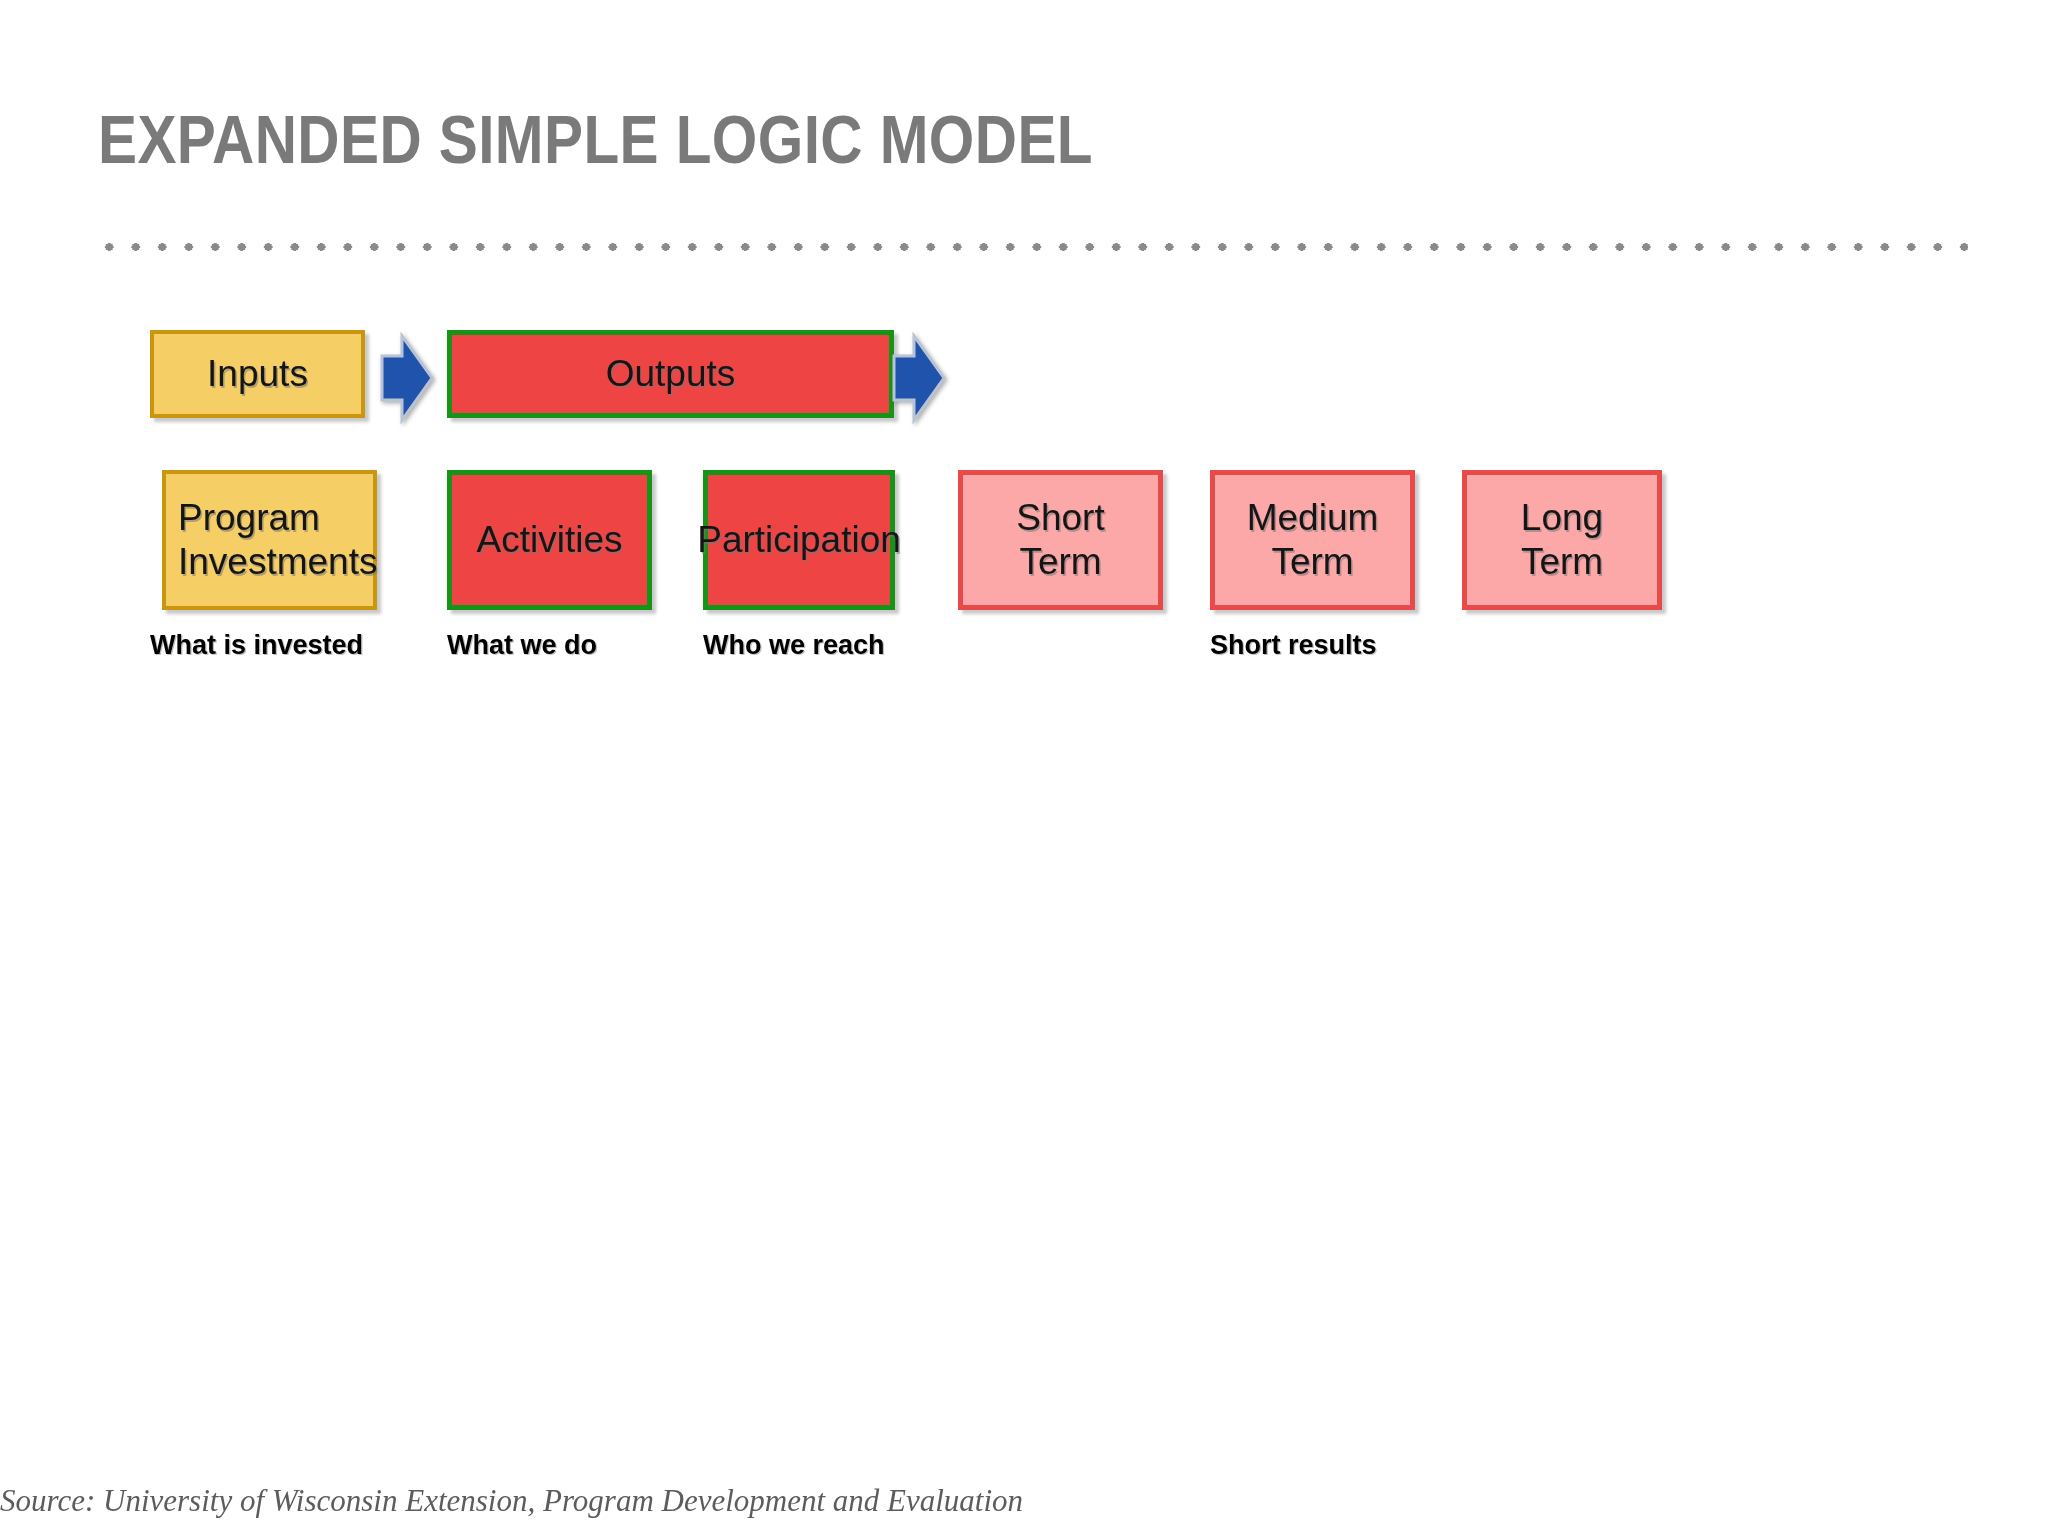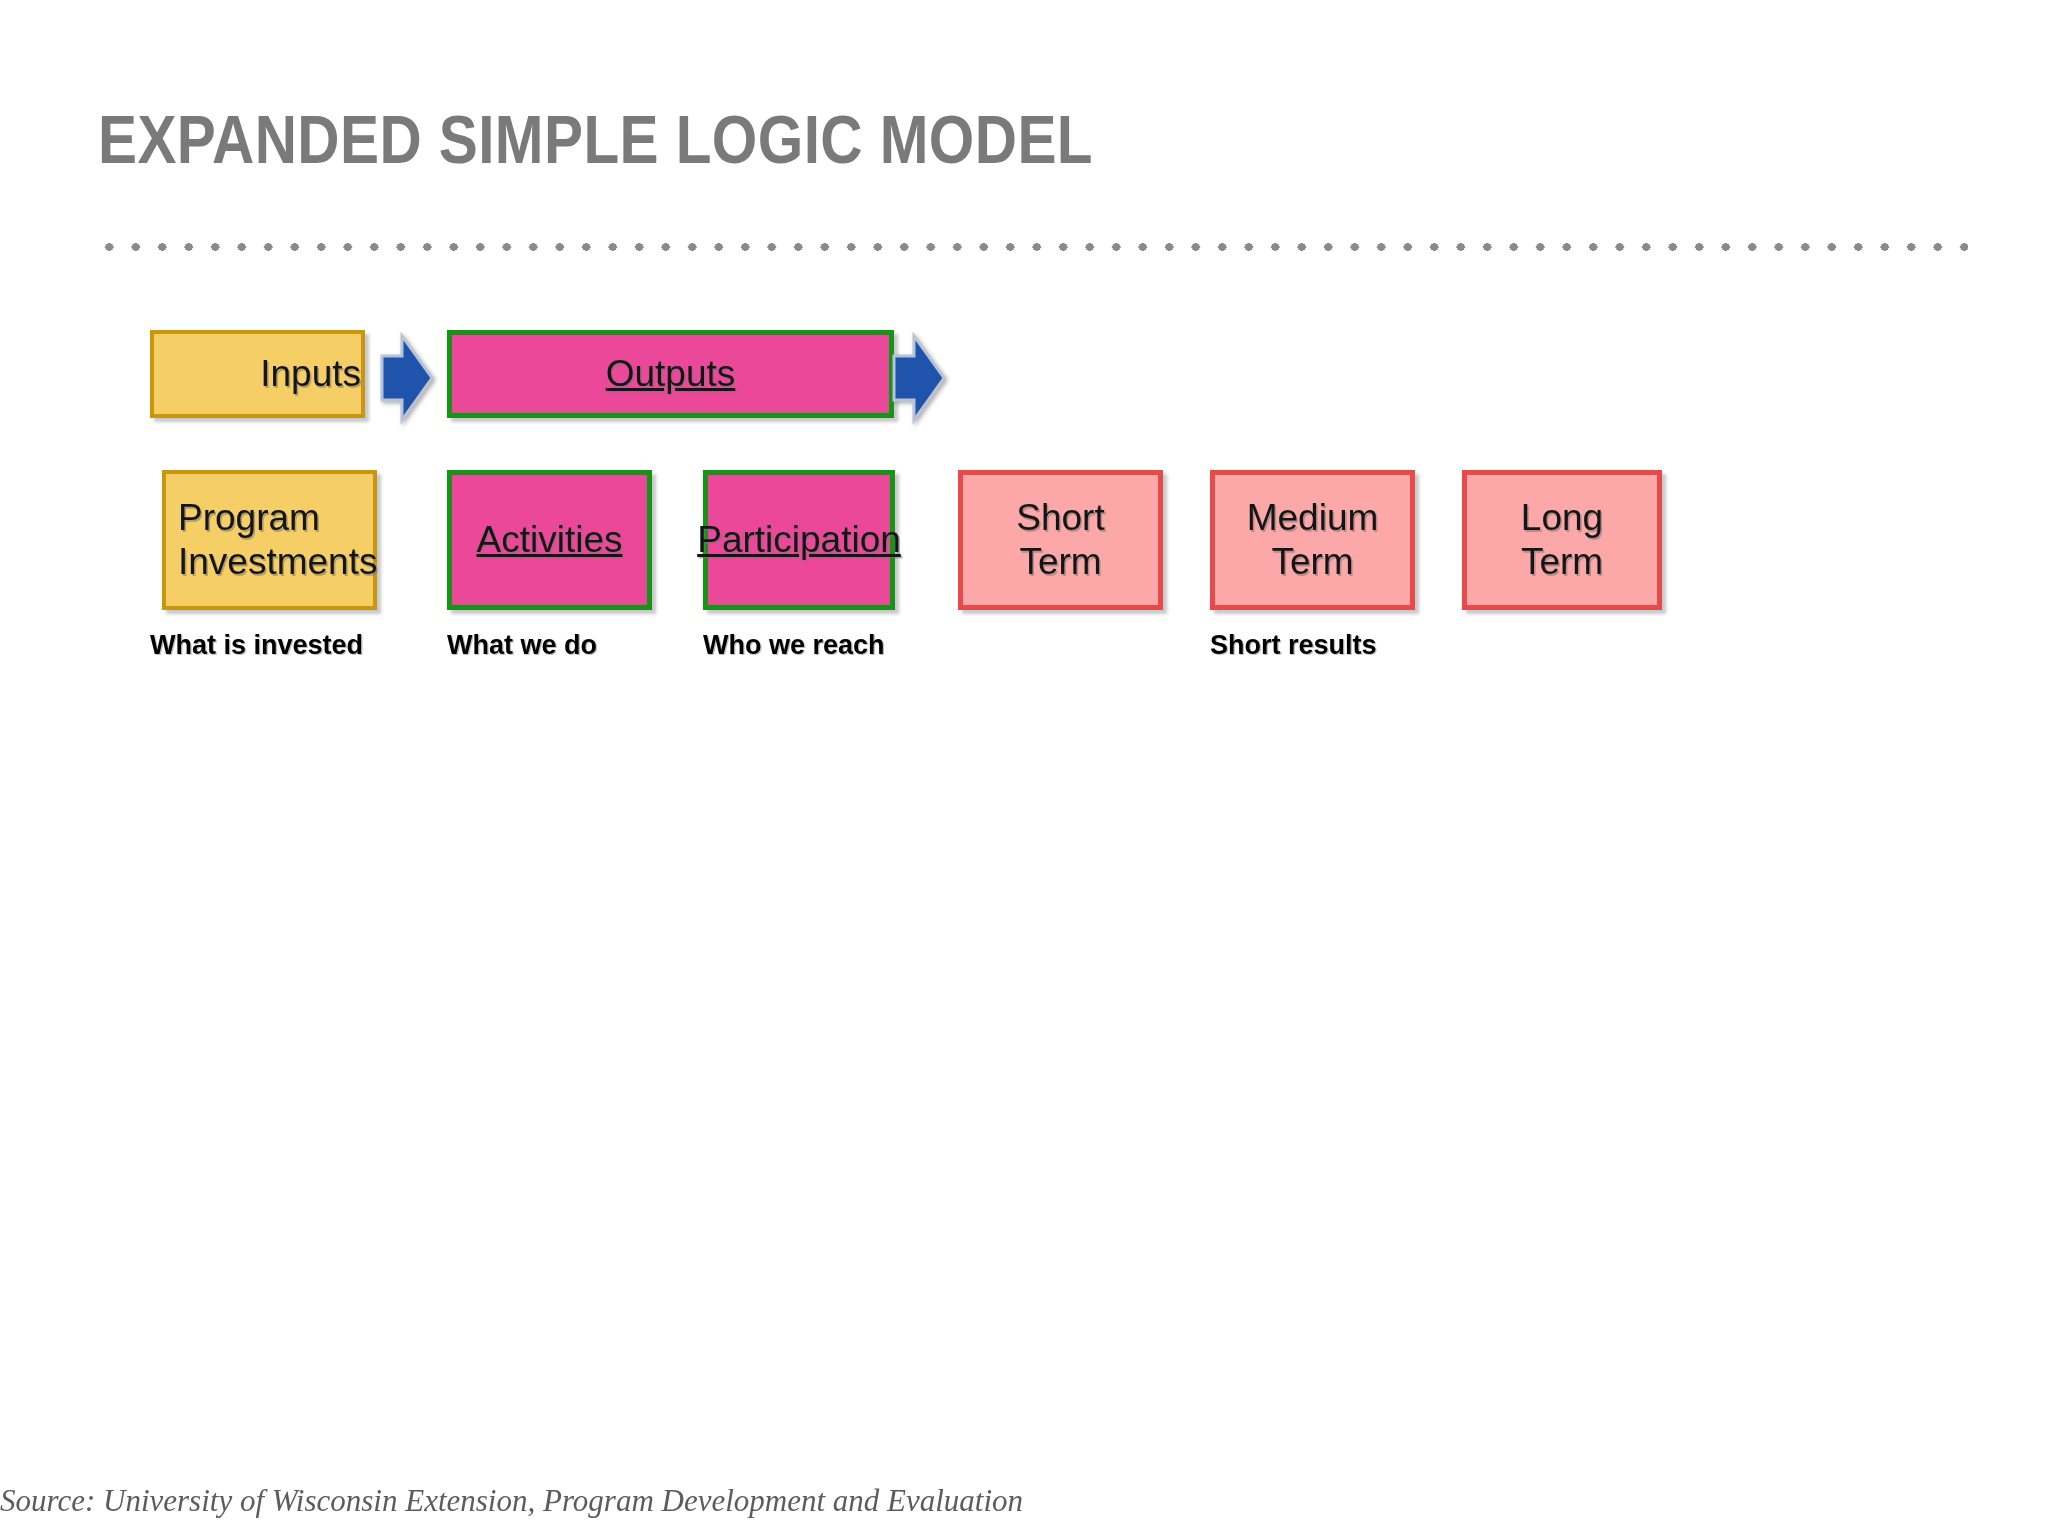--- a/index.html
+++ b/index.html
@@ -61,26 +61,24 @@
     font-family: "Liberation Sans", sans-serif;
     font-size: 37px;
     color: #151515;
     text-shadow: 1.5px 1.5px 0 rgba(120,120,120,0.55);
     box-shadow: 4px 4px 3px rgba(60,60,60,0.28);
   }
 
   .box.gold {
     background: #f5ce66;
     border: 4px solid #c9960d;
-    justify-content: flex-end;
   }
   .box.green {
-    background: #ec4899;
+    background: #ef4444;
     border: 5px solid #169416;
-    text-decoration: underline;
   }
   .box.pink {
     background: #fca8a8;
     border: 5px solid #e84a4a;
   }
 
   
   .row-head { height: 88px; top: 0; }
   #box-inputs   { left: 0px;    width: 215px; }
   #box-outputs  { left: 297px;  width: 447px; }

